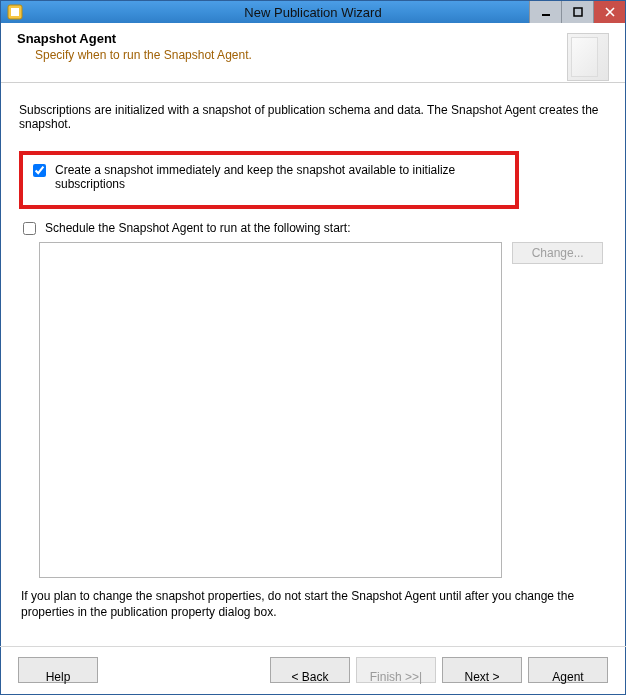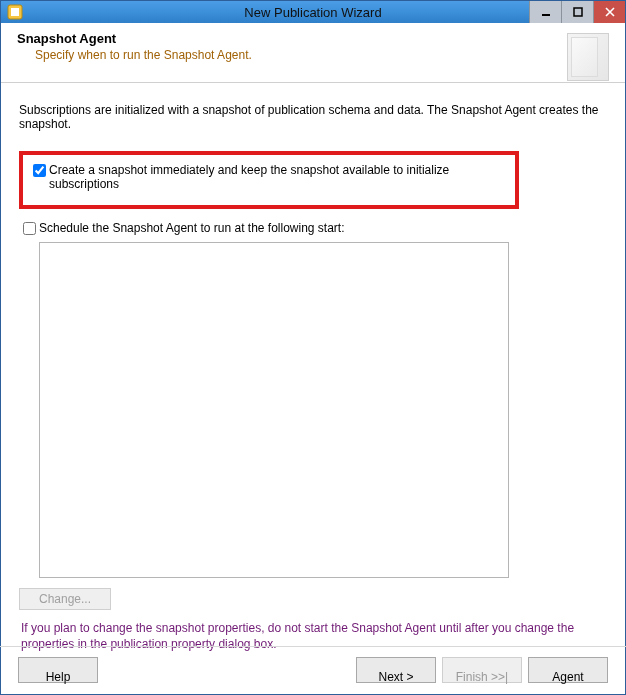--- a/index.html
+++ b/index.html
@@ -96,33 +96,32 @@
   }
   .highlight-box {
     border: 4px solid #e01b1b;
     padding: 4px 8px 10px 6px;
     margin: 0 0 12px 0;
     width: 500px;
   }
   .check-row {
     display: flex;
     align-items: flex-start;
-    gap: 0;
+    gap: 6px;
     margin: 4px 0;
   }
   .check-row input[type=checkbox]{
     margin-top: 1px;
     width:13px; height:13px;
   }
   .schedule-area {
     display: flex;
     gap: 10px;
     align-items: flex-start;
     margin-top: 4px;
-    flex-direction: column;
   }
   .schedule-box {
     width: 470px;
     height: 336px;
     border: 1px solid #b5b5b5;
     background: #fff;
     margin-left: 20px;
   }
   .change-btn {
     width: 92px;
@@ -130,21 +129,21 @@
     background: #efefef;
     border: 1px solid #cfcfcf;
     color: #a0a0a0;
     font-size: 12px;
     text-align: center;
     line-height: 20px;
     cursor: default;
   }
   .footnote {
     margin: 10px 2px 0 2px;
-    color: #701a75;
+    color: #000000;
     line-height: 1.35;
   }
   .button-bar {
     position: absolute;
     bottom: 12px;
     left: 0; right: 0;
     padding: 0 18px;
     display: flex;
     align-items: center;
     border-top: 1px solid #d8d8d8;
@@ -226,16 +225,17 @@
     <div class="schedule-box"></div>
     <div class="change-btn disabled">Change...</div>
   </div>
 
   <div class="footnote">If you plan to change the snapshot properties, do not start the Snapshot Agent until after you change the properties in the publication property dialog box.</div>
 </div>
 
 <div class="button-bar">
   <button class="btn help">Help</button>
   <div class="spacer"></div>
+  <button class="btn">&lt; Back</button>
+  <button class="btn disabled" disabled="">Finish &gt;&gt;|</button>
   <button class="btn">Next &gt;</button>
-  <button class="btn disabled" disabled="">Finish &gt;&gt;|</button>
   <button class="btn">Agent</button>
 </div>
 
 </body></html>

